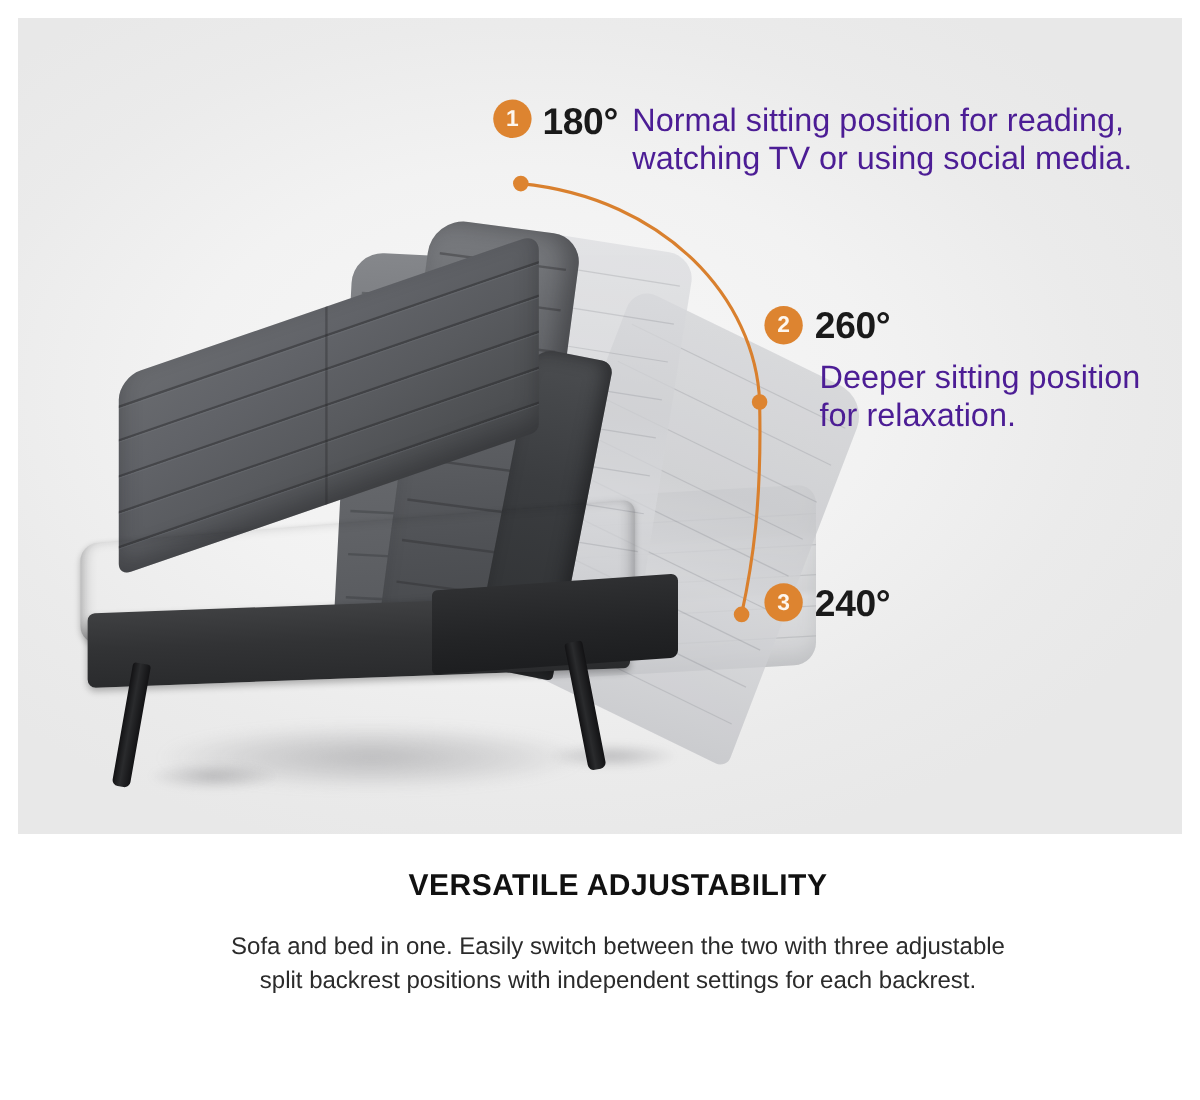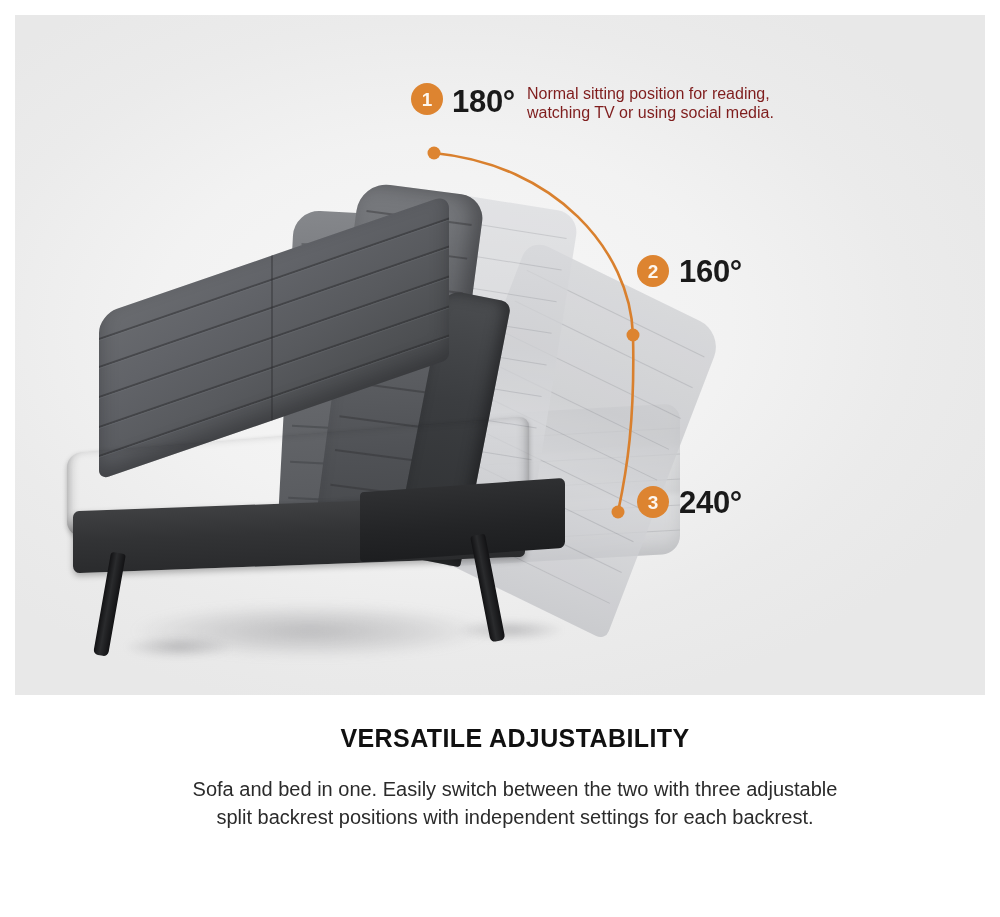--- a/index.html
+++ b/index.html
@@ -204,21 +204,21 @@
     font-size:19px;font-weight:bold;
     display:flex;align-items:center;justify-content:center;
     line-height:1;
     flex:0 0 auto;
   }
   .angle{
     font-size:31px;font-weight:bold;color:#1a1a1a;
     letter-spacing:-.3px;line-height:1;white-space:nowrap;
   }
   .desc{
-    font-size:16px;color:#7f1d1d;line-height:1.18;
+    font-size:27px;color:#4c1d95;line-height:1.18;
     white-space:pre-line;
   }
 
   #callout-1{left:411px;top:83px;display:flex;align-items:flex-start;gap:9px;}
   #callout-1 .angle{margin-top:3px;}
   #callout-1 .desc{margin-top:2px;margin-left:3px;}
 
   #callout-2{left:637px;top:255px;}
   #callout-2 .row{display:flex;align-items:center;gap:10px;}
   #callout-2 .desc{margin-top:12px;margin-left:46px;}
@@ -338,22 +338,24 @@
 <div class="callout" id="callout-1">
   <div class="badge">1</div>
   <div class="angle">180°</div>
   <div class="desc">Normal sitting position for reading,
 watching TV or using social media.</div>
 </div>
 
 <div class="callout" id="callout-2">
   <div class="row">
     <div class="badge">2</div>
-    <div class="angle">160°</div>
-  </div>
+    <div class="angle">260°</div>
+  </div>
+  <div class="desc">Deeper sitting position
+for relaxation.</div>
 </div>
 
 <div class="callout" id="callout-3">
   <div class="row">
     <div class="badge">3</div>
     <div class="angle">240°</div>
   </div>
 </div>
 
 <div id="bottom">

